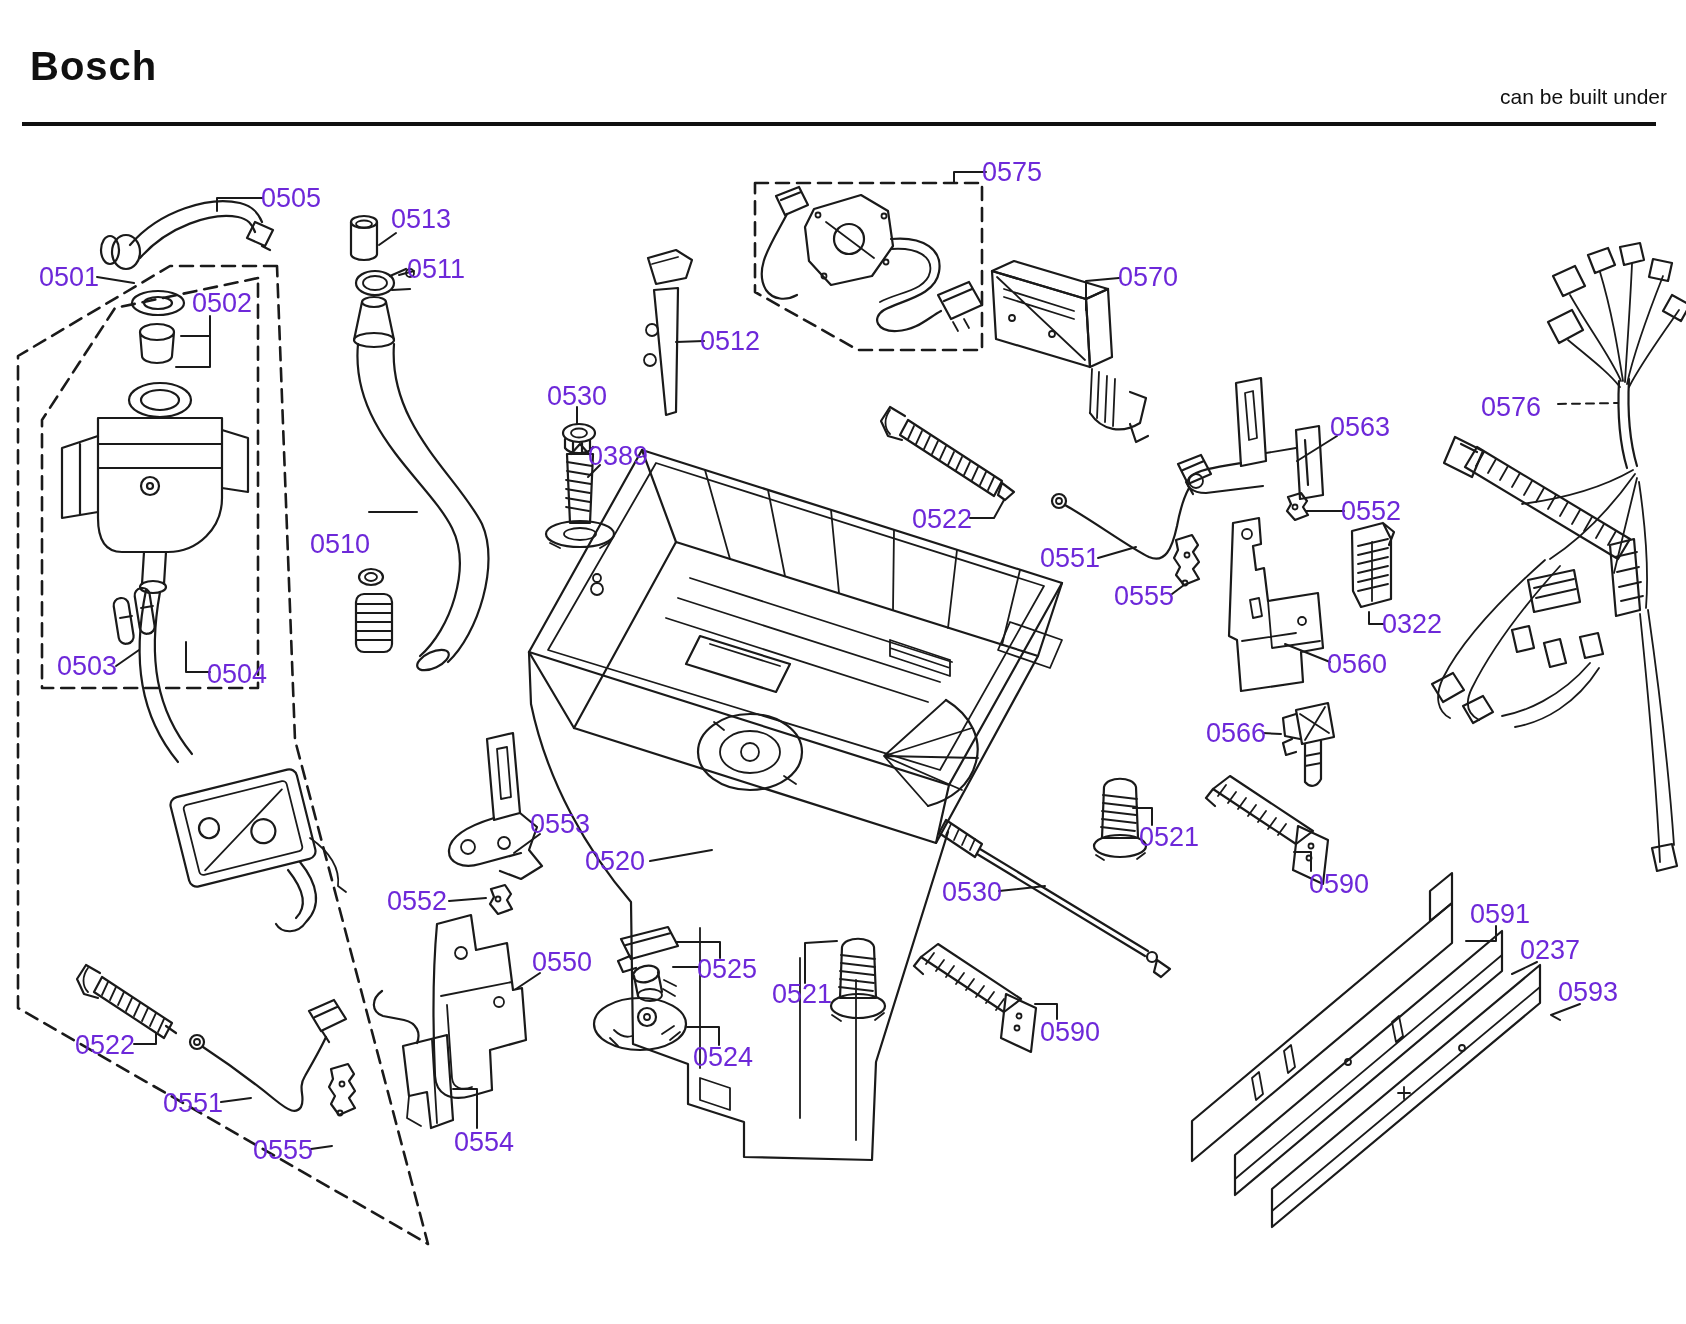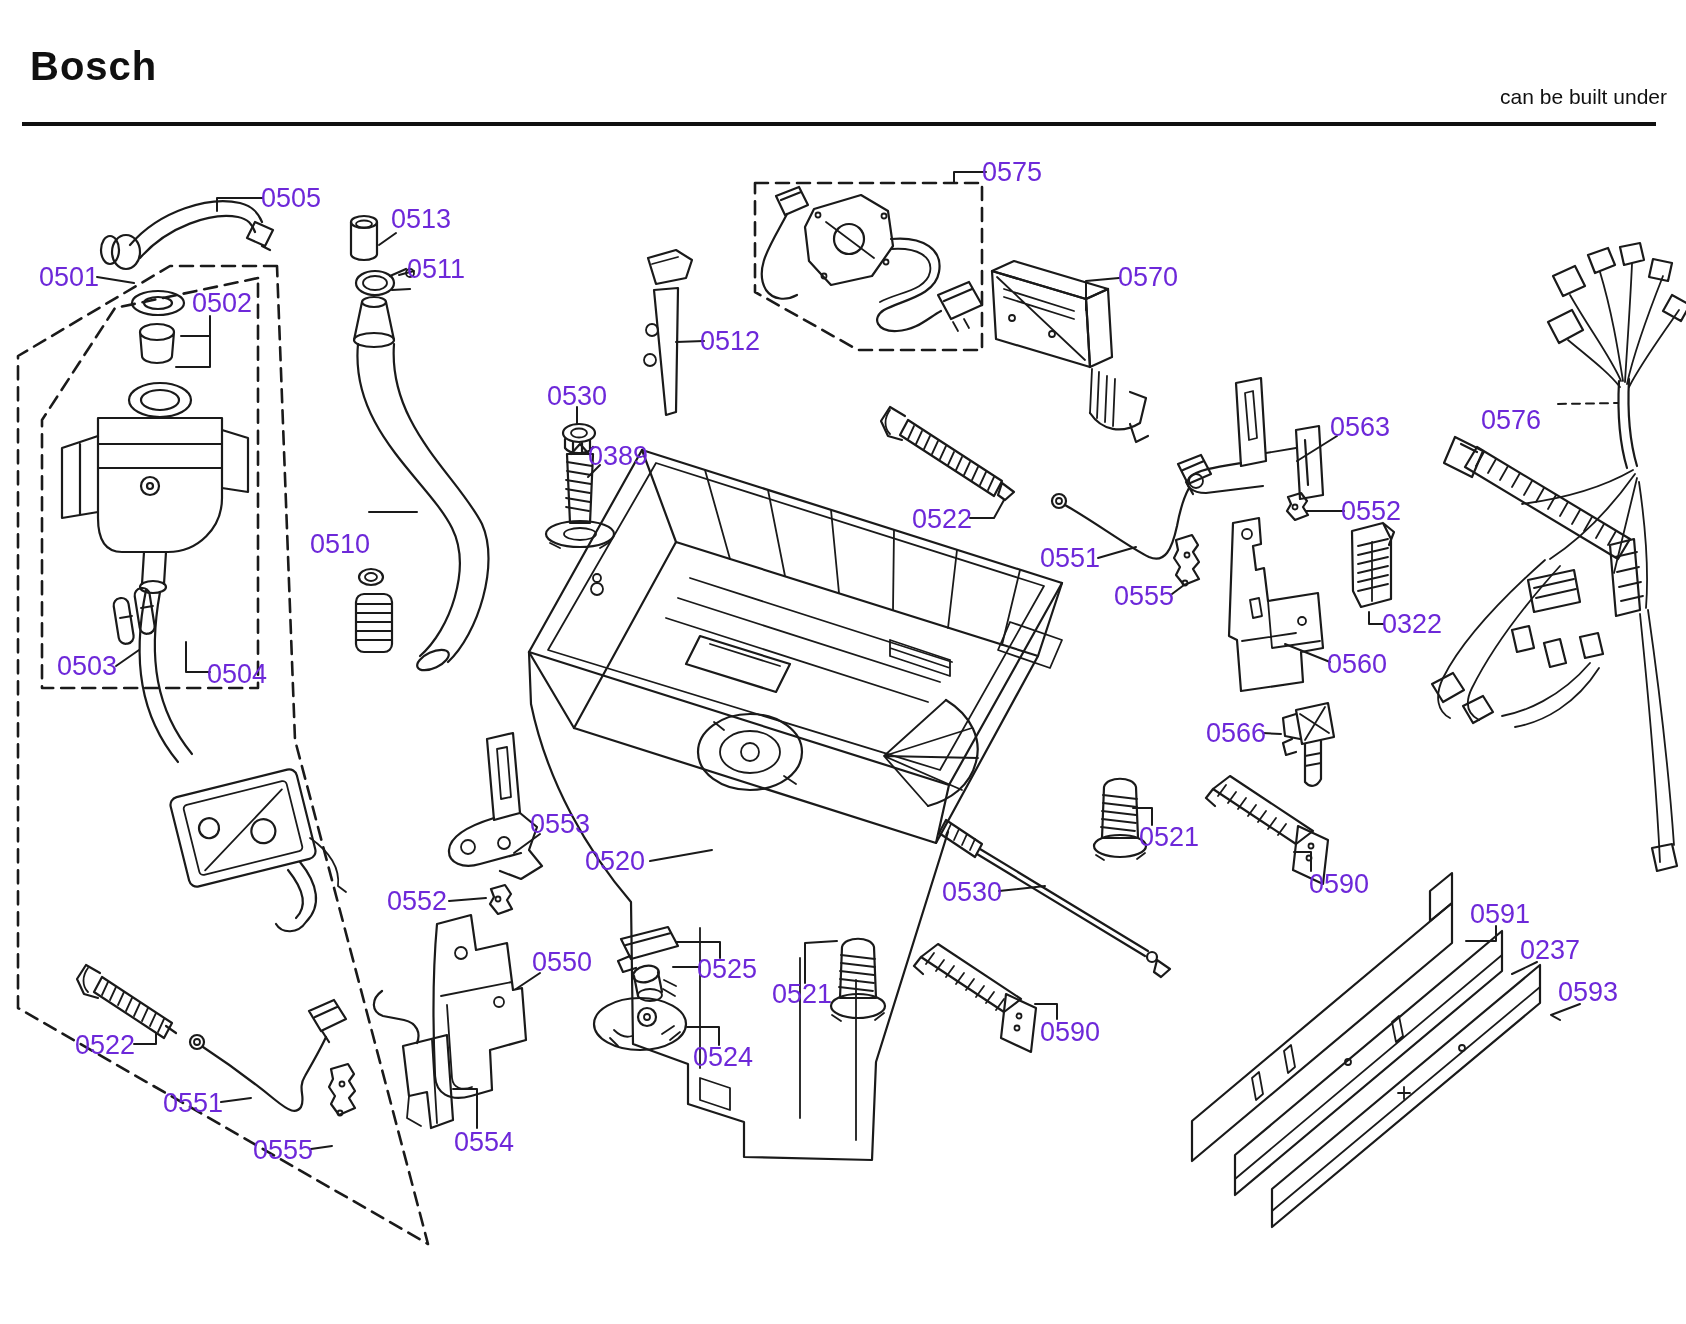--- a/index.html
+++ b/index.html
@@ -426,21 +426,21 @@
   <div class="plabel" style="left:577px;top:396px">0530</div>
   <div class="plabel" style="left:618px;top:456px">0389</div>
   <div class="plabel" style="left:340px;top:544px">0510</div>
   <div class="plabel" style="left:942px;top:519px">0522</div>
   <div class="plabel" style="left:1070px;top:558px">0551</div>
   <div class="plabel" style="left:1144px;top:596px">0555</div>
   <div class="plabel" style="left:1360px;top:427px">0563</div>
   <div class="plabel" style="left:1371px;top:511px">0552</div>
   <div class="plabel" style="left:1412px;top:624px">0322</div>
   <div class="plabel" style="left:1357px;top:664px">0560</div>
-  <div class="plabel" style="left:1511px;top:420px">0576</div>
+  <div class="plabel" style="left:1511px;top:407px">0576</div>
   <div class="plabel" style="left:87px;top:666px">0503</div>
   <div class="plabel" style="left:237px;top:674px">0504</div>
   <div class="plabel" style="left:1236px;top:733px">0566</div>
   <div class="plabel" style="left:560px;top:824px">0553</div>
   <div class="plabel" style="left:615px;top:861px">0520</div>
   <div class="plabel" style="left:417px;top:901px">0552</div>
   <div class="plabel" style="left:562px;top:962px">0550</div>
   <div class="plabel" style="left:727px;top:969px">0525</div>
   <div class="plabel" style="left:802px;top:994px">0521</div>
   <div class="plabel" style="left:723px;top:1057px">0524</div>

